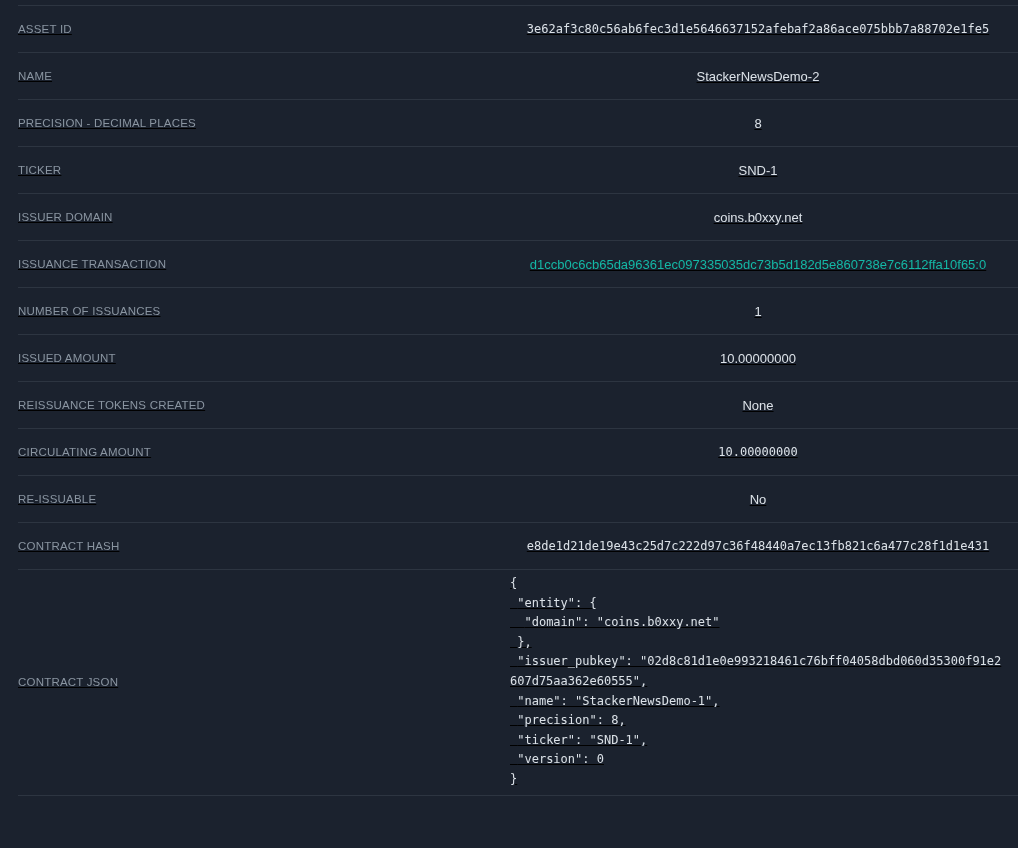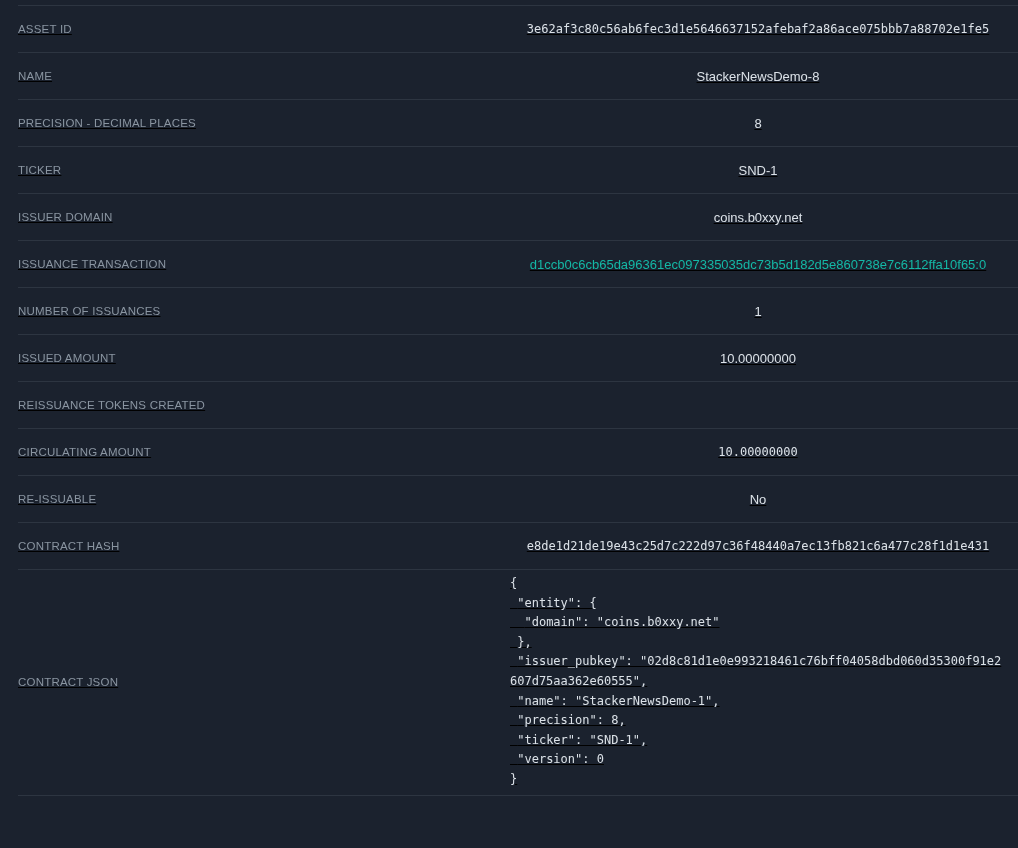--- a/index.html
+++ b/index.html
@@ -70,21 +70,21 @@
 
 <div class="details-table">
   <div class="row spacer"></div>
 
   <div class="row">
       <div class="label">ASSET ID</div>
       <div class="value mono"><span>3e62af3c80c56ab6fec3d1e5646637152afebaf2a86ace075bbb7a88702e1fe5</span></div>
     </div>
     <div class="row">
       <div class="label">NAME</div>
-      <div class="value sans"><span>StackerNewsDemo-8</span></div>
+      <div class="value sans"><span>StackerNewsDemo-2</span></div>
     </div>
     <div class="row">
       <div class="label">PRECISION - DECIMAL PLACES</div>
       <div class="value sans"><span>8</span></div>
     </div>
     <div class="row">
       <div class="label">TICKER</div>
       <div class="value sans"><span>SND-1</span></div>
     </div>
     <div class="row">
@@ -98,20 +98,21 @@
     <div class="row">
       <div class="label">NUMBER OF ISSUANCES</div>
       <div class="value sans"><span>1</span></div>
     </div>
     <div class="row">
       <div class="label">ISSUED AMOUNT</div>
       <div class="value sans"><span>10.00000000</span></div>
     </div>
     <div class="row">
       <div class="label">REISSUANCE TOKENS CREATED</div>
+      <div class="value sans"><span>None</span></div>
     </div>
     <div class="row">
       <div class="label">CIRCULATING AMOUNT</div>
       <div class="value mono"><span>10.00000000</span></div>
     </div>
     <div class="row">
       <div class="label">RE-ISSUABLE</div>
       <div class="value sans"><span>No</span></div>
     </div>
     <div class="row">

